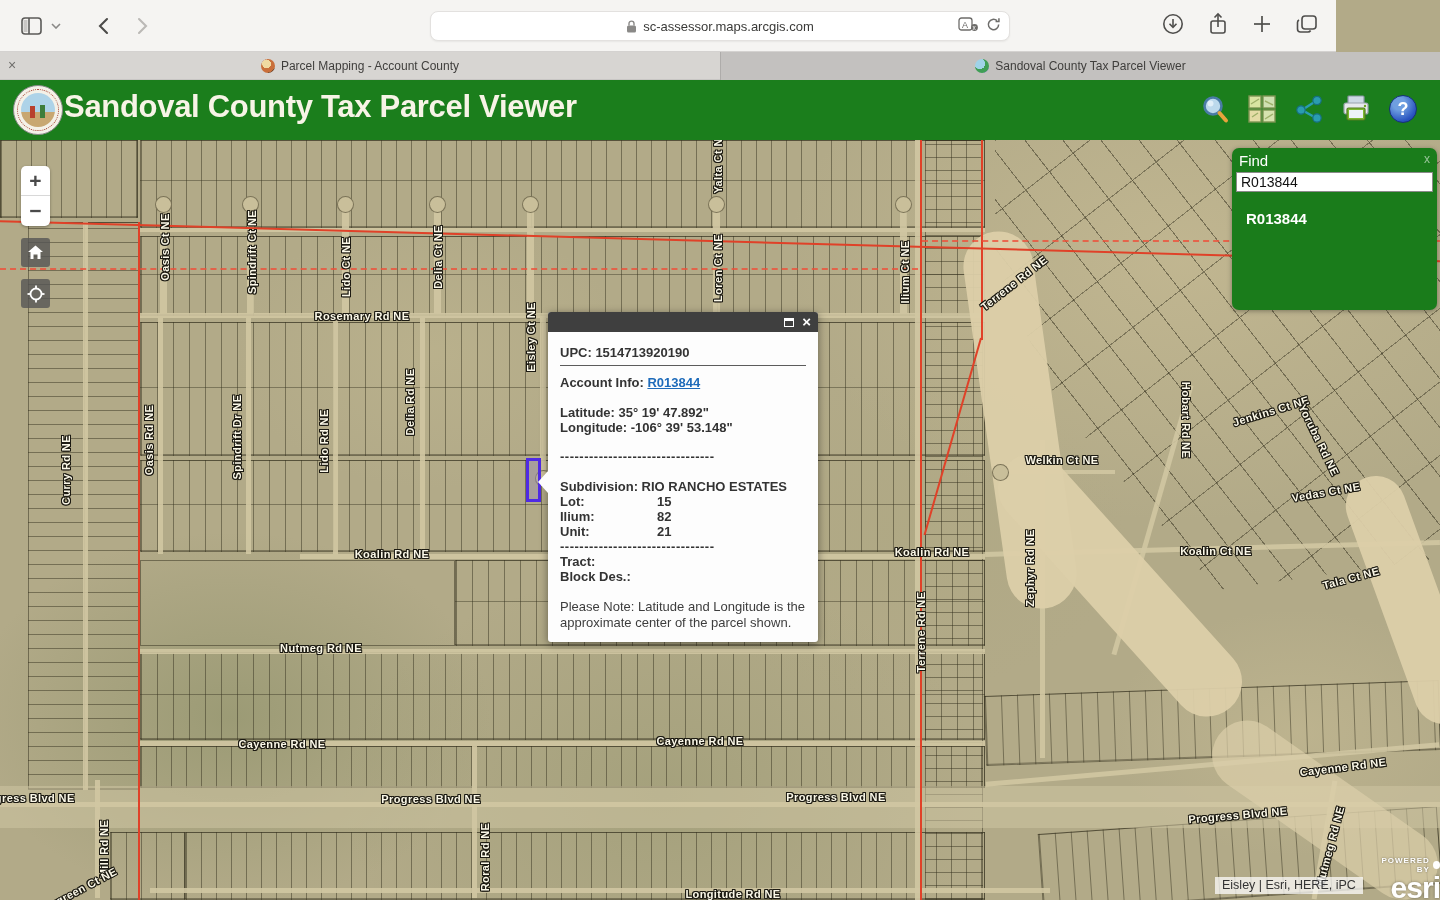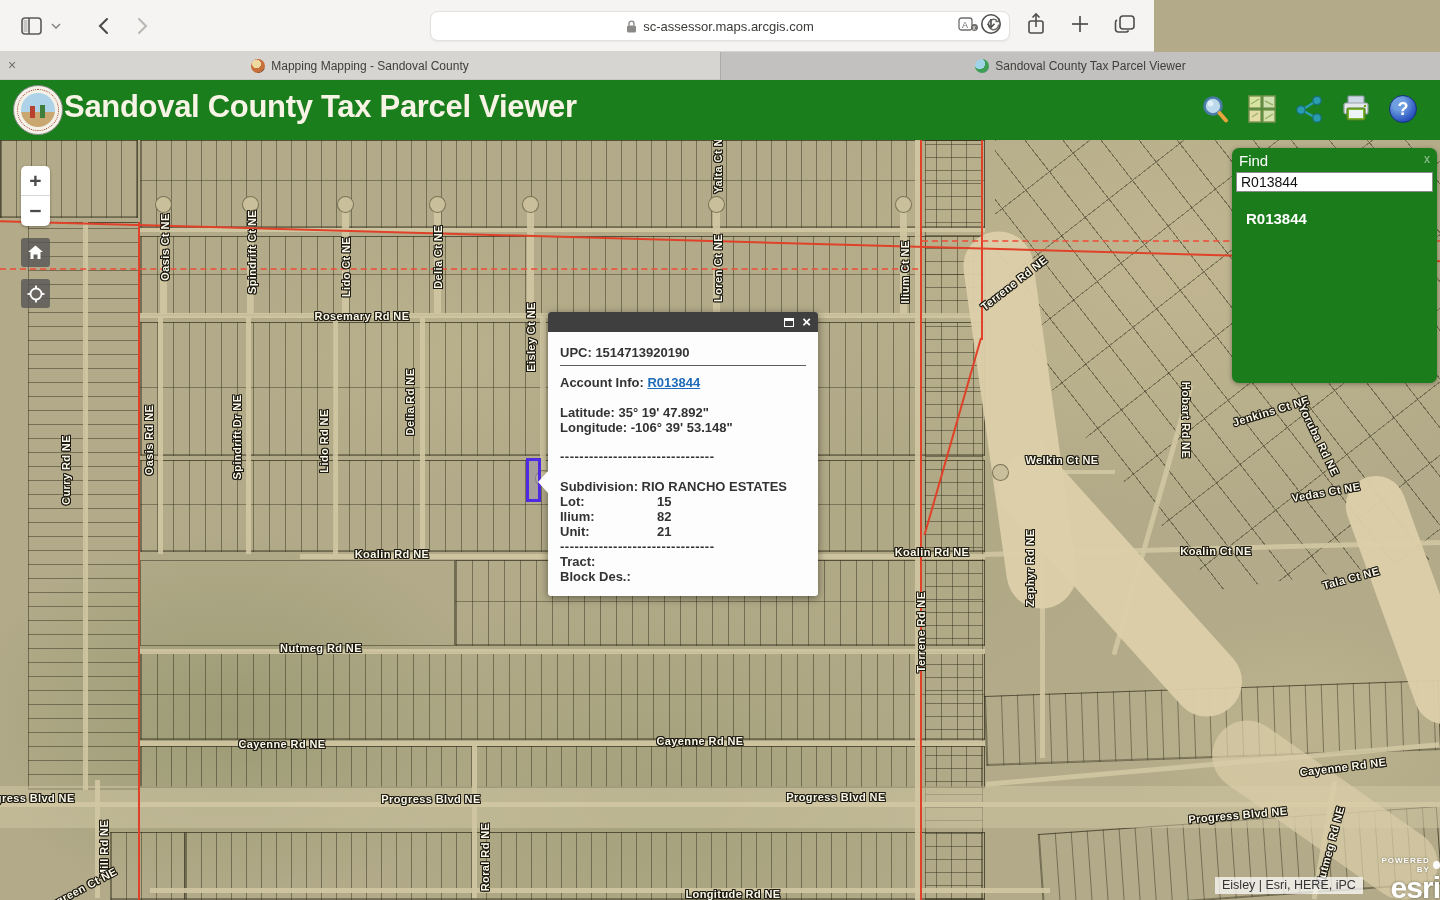--- a/index.html
+++ b/index.html
@@ -1,20 +1,20 @@
 <!DOCTYPE html>
 <html><head>
 <meta charset="utf-8">
 <style>
   * { margin:0; padding:0; box-sizing:border-box; }
   html,body { width:1440px; height:900px; overflow:hidden; font-family:"Liberation Sans", sans-serif; background:#000; }
   #stage { position:relative; width:1440px; height:900px; background:#b2aa88; }
 
   
-  .toolbar { position:absolute; left:0; top:0; width:1154px; height:52px; background:#f5f4f2; border-bottom:1px solid #d4d2d0; display:flex; align-items:center; }
+  .toolbar { position:absolute; left:0; top:0; width:1336px; height:52px; background:#f5f4f2; border-bottom:1px solid #d4d2d0; display:flex; align-items:center; }
   .tb-left { display:flex; align-items:center; gap:14px; padding-left:18px; width:420px; }
   .tb-icon { display:flex; align-items:center; justify-content:center; width:26px; height:26px; }
   .urlbar { position:absolute; left:430px; top:11px; width:580px; height:30px; background:#fff; border:1px solid #e3e1df; border-radius:8px; display:flex; align-items:center; justify-content:center; gap:6px; box-shadow:0 1px 2px rgba(0,0,0,.06); }
   .url-text { font-size:13px; color:#3a3a38; }
   .url-right { position:absolute; right:8px; top:4px; display:flex; gap:8px; align-items:center; }
   .tb-right { position:absolute; right:18px; top:12px; display:flex; gap:24px; align-items:center; }
 
   .tabbar { position:absolute; left:0; top:52px; width:1440px; height:28px; background:#c3c1bf; display:flex; }
   .tab { height:28px; display:flex; align-items:center; justify-content:center; gap:6px; font-size:12px; color:#3f3e3c; position:relative; }
   .tab-active { width:720px; background:#d7d5d2; border-bottom:1px solid #c8c6c4; }
@@ -87,21 +87,21 @@
   .pp-link { color:#1e6bba; text-decoration:underline; }
   .pp-lat { } .pp-lon { margin-bottom:14px; }
   .pp-dash { margin-bottom:15px; letter-spacing:.5px; }
   .pp-dash2 { letter-spacing:.5px; }
   .pp-field { display:flex;align-items:center; }
   .pp-field .fl { width:97px; }
   .pp-note { margin-top:15px; font-weight:normal; color:#3d3d3d; line-height:15.5px; }
   .leader { position:absolute; left:-10px; top:159px; width:0; height:0; border-top:11px solid transparent; border-bottom:11px solid transparent; border-right:10px solid #fdfdfd; }
 
   
-  .find { position:absolute; left:1232px; top:8px; width:205px; height:235px; background:#1a7c1b; border-radius:7px; box-shadow:0 1px 5px rgba(0,0,0,.35); }
+  .find { position:absolute; left:1232px; top:8px; width:205px; height:162px; background:#1a7c1b; border-radius:7px; box-shadow:0 1px 5px rgba(0,0,0,.35); }
   .find-title { color:#fff; font-size:15px; margin:4px 0 3px 7px; }
   .find-close { position:absolute; right:7px; top:4px; color:rgba(255,255,255,.55); font-size:12px; }
   .find-input { display:block; width:197px; height:20px; margin-left:4px; border:1px solid #8a8a8a; font-size:14px; padding:0 4px; font-family:"Liberation Sans",sans-serif; color:#111; }
   .find-result { color:#fff; font-weight:bold; font-size:15px; margin:18px 0 0 14px; }
 
   
   .attr { position:absolute; left:1215px; top:737px; background:rgba(255,255,255,.72); color:#333; font-size:12.5px; padding:1px 7px 2px; }
   .powered { position:absolute; left:1372px; top:716px; text-align:right; color:#fff; }
   .powered-by { font-size:8px; font-weight:bold; letter-spacing:1px; text-shadow:0 0 2px rgba(0,0,0,.5); display:flex; align-items:center; gap:3px; justify-content:flex-end; }
   .globe-dot { width:8px; height:8px; border-radius:50%; background:#fff; display:inline-block; }
@@ -193,21 +193,21 @@
             <path d="M3 6 a3 3 0 0 0 -1.5 2.6 V15 a3 3 0 0 0 3 3 H12 a3 3 0 0 0 2.6-1.5" fill="none" stroke="#4f4e4c" stroke-width="1.6"></path>
           </svg>
       </span>
     </div>
   </div>
 
   <div class="tabbar">
     <div class="tab tab-active">
       <span class="tab-close">×</span>
       <span class="favicon fav-seal"></span>
-      <span>Mapping Mapping - Sandoval County</span>
+      <span>Parcel Mapping - Account County</span>
     </div>
     <div class="tab tab-inactive">
       <span class="favicon fav-globe"></span>
       <span>Sandoval County Tax Parcel Viewer</span>
     </div>
   </div>
 
   <div class="app-header">
     <div class="seal">
       <div class="seal-ring">
@@ -415,20 +415,21 @@
             <span class="fl">Ilium:</span>
             <span>82</span>
           </div>
         <div class="pp-field">
             <span class="fl">Unit:</span>
             <span>21</span>
           </div>
         <div class="pp-dash2">--------------------------------</div>
         <div>Tract:</div>
         <div>Block Des.:</div>
+        <div class="pp-note">Please Note: Latitude and Longitude is the approximate center of the parcel shown.</div>
       </div>
     </div>
 
     <div class="find">
       <div class="find-title">Find</div>
       <span class="find-close">x</span>
       <input class="find-input" type="text" value="R013844" style="">
       <div class="find-result">R013844</div>
     </div>
 

